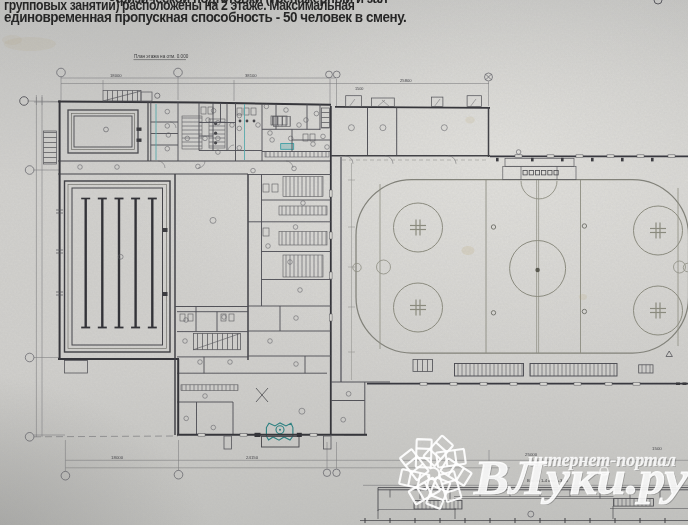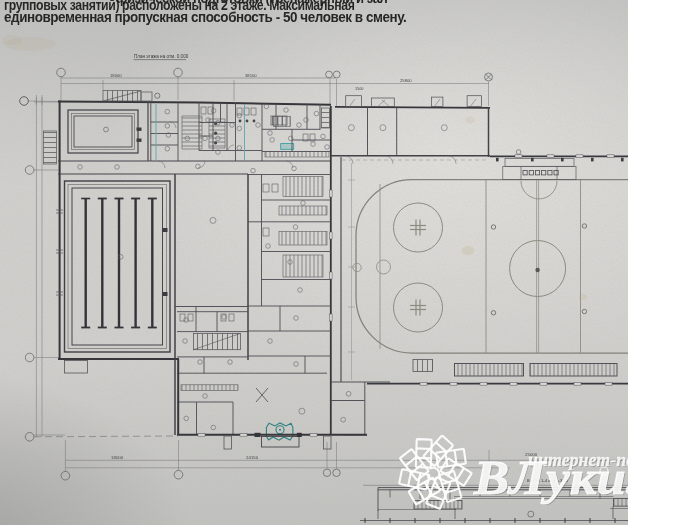--- a/index.html
+++ b/index.html
@@ -1,16 +1,16 @@
 <!DOCTYPE html>
 <html><head>
 <meta charset="utf-8">
 <style>
 html,body{margin:0;padding:0;width:700px;height:525px;overflow:hidden;}
-#photo{position:relative;width:628px;height:525px;overflow:hidden;
+#photo{position:relative;width:688px;height:525px;overflow:hidden;
  background-color:#cdccc9;
  background-image:
   radial-gradient(90% 70% at 72% 30%, rgba(226,225,221,0.95), rgba(226,225,221,0) 62%),
   radial-gradient(62% 58% at -5% 105%, rgba(142,142,140,0.62), rgba(142,142,140,0) 58%),
   radial-gradient(120% 40% at 50% -8%, rgba(186,186,184,0.55), rgba(186,186,184,0) 70%),
   linear-gradient(180deg, #c1c1bf 0%, #d2d1ce 35%, #d0cfcc 70%, #c2c2bf 100%);
  font-family:"Liberation Sans", sans-serif;}
 .cap{position:absolute;color:#1b1b1b;font-weight:bold;font-size:14px;line-height:15px;white-space:nowrap;letter-spacing:-0.45px;transform-origin:0 0;}
 svg{position:absolute;left:0;top:0;filter:blur(0.24px);}
 </style>

